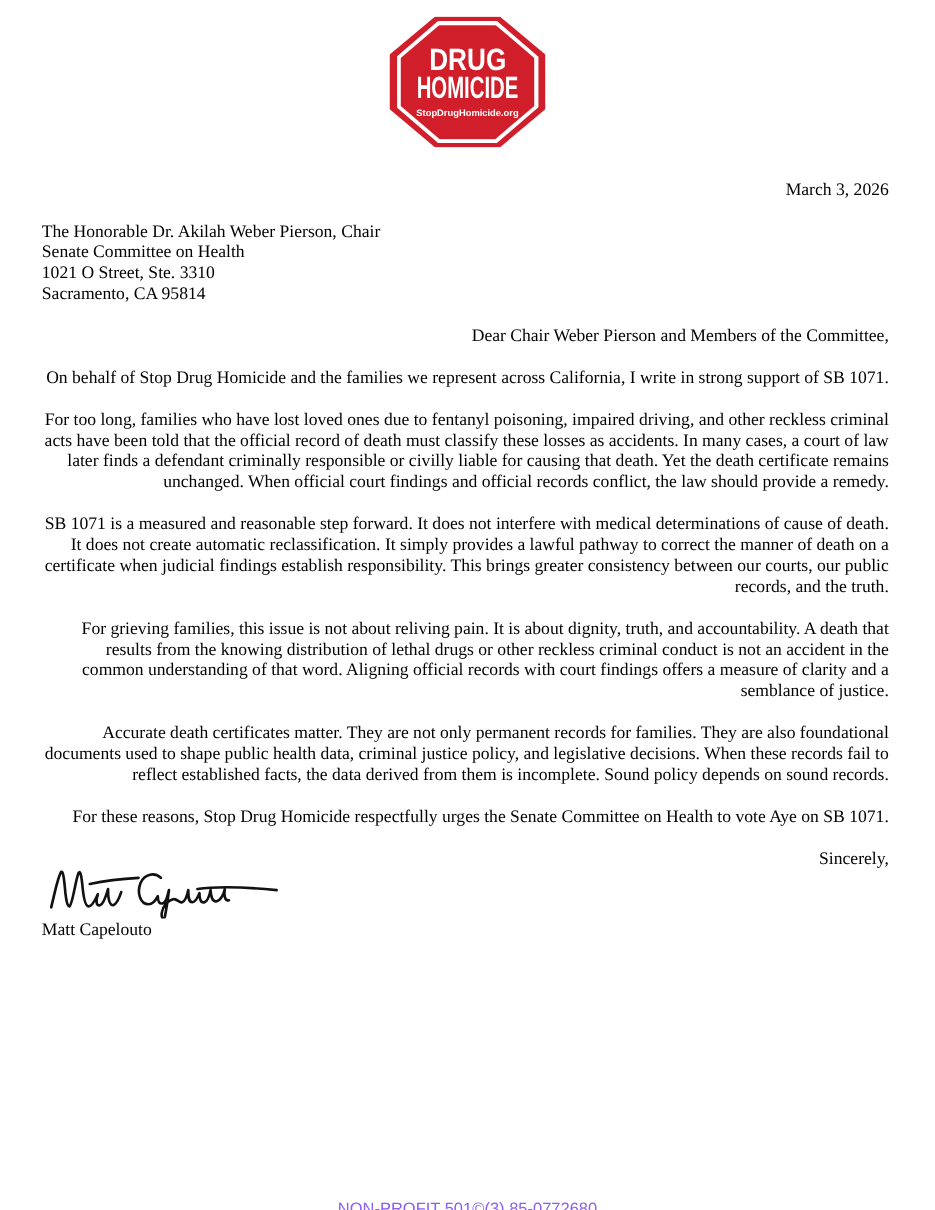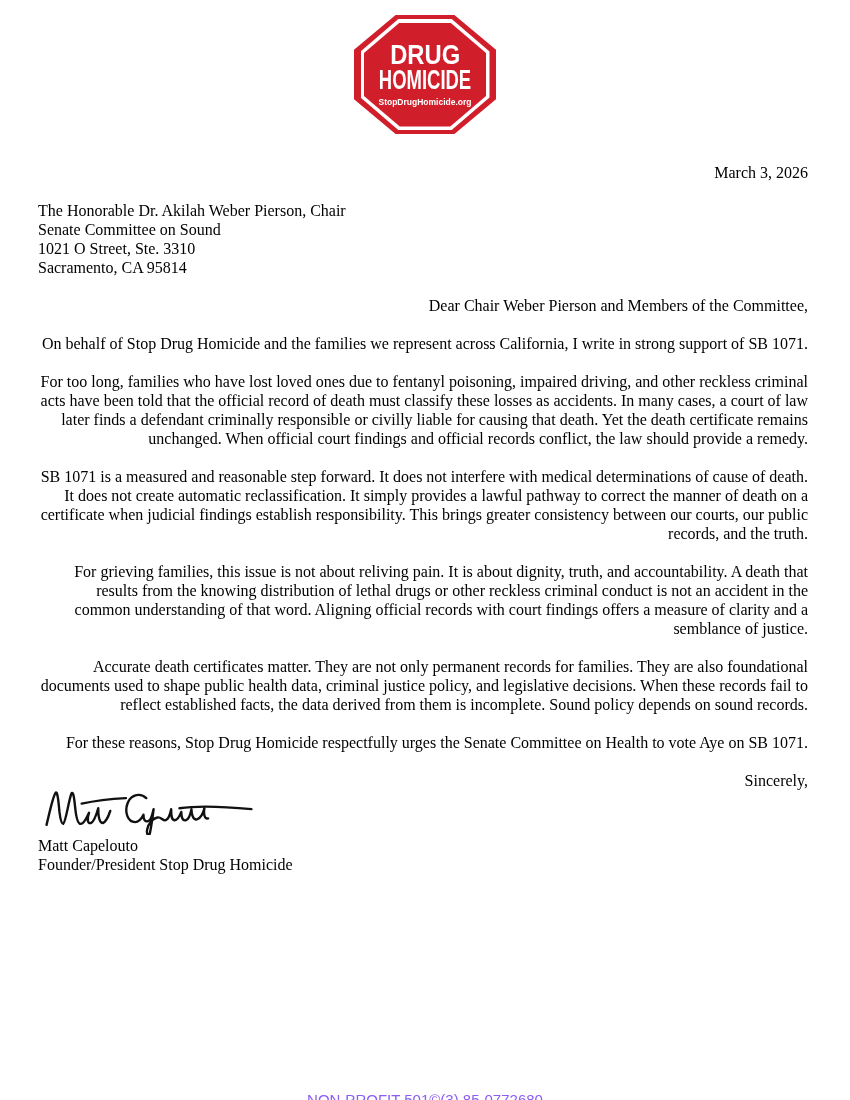--- a/index.html
+++ b/index.html
@@ -73,21 +73,21 @@
         </div>
       </div>
     </div>
   </div>
 
   <div class="content">
     <p>March 3, 2026</p>
 
     <div class="addr-block">
       <div>The Honorable Dr. Akilah Weber Pierson, Chair</div>
-      <div>Senate Committee on Sound</div>
+      <div>Senate Committee on Health</div>
       <div>1021 O Street, Ste. 3310</div>
       <div>Sacramento, CA 95814</div>
     </div>
 
 
     <p>Dear Chair Weber Pierson and Members of the Committee,</p>
 
     <p>On behalf of Stop Drug Homicide and the families we represent across California, I write in strong support of SB 1071.</p>
     <p>For too long, families who have lost loved ones due to fentanyl poisoning, impaired driving, and other reckless criminal acts have been told that the official record of death must classify these losses as accidents. In many cases, a court of law later finds a defendant criminally responsible or civilly liable for causing that death. Yet the death certificate remains unchanged. When official court findings and official records conflict, the law should provide a remedy.</p>
     <p>SB 1071 is a measured and reasonable step forward. It does not interfere with medical determinations of cause of death. It does not create automatic reclassification. It simply provides a lawful pathway to correct the manner of death on a certificate when judicial findings establish responsibility. This brings greater consistency between our courts, our public records, and the truth.</p>
@@ -98,21 +98,20 @@
     <p class="closing">Sincerely,</p>
 
     <svg class="sig-svg" width="218" height="48" viewBox="0 0 230 52" fill="none" stroke="#111111" stroke-width="2.6" stroke-linecap="round" stroke-linejoin="round">
       <path d="M4 41 C7 29 11 9 14 6 C16 5 17 16 18 27 C19 35 20 40 22 40 C25 38 28 14 31 7 C33 4 34 12 35 22 C36 32 38 40 41 40 C45 40 48 32 50 28 C48 34 48 40 52 39 C55 38 58 30 60 23 C60 30 61 39 65 39 C68 38 71 32 73 26"></path>
       <path d="M42 18 C56 15 72 13 90 12"></path>
       <path d="M112 12 C106 6 96 8 92 17 C88 27 92 38 100 38 C104 38 107 34 109 30 C109 36 111 38 114 37 C118 36 119 27 120 24 C119 32 117 45 116 50 C115 54 112 52 113 46 C114 40 119 34 124 33 C128 32 130 37 133 36 C136 35 138 29 139 24 C139 30 139 36 143 36 C146 36 148 32 150 27 C150 32 151 37 155 36 C158 35 160 29 161 24 C161 30 163 36 167 35 C171 34 174 28 175 23 C174 29 175 35 179 34"></path>
       <path d="M148 23 C168 20 195 21 226 24"></path>
     </svg>
 
     <div class="sig-name">Matt Capelouto</div>
-    <div class="sig-title">Founder/President Stop Drug Homicide</div>
   </div>
 
   <div class="footer">
     <div>NON-PROFIT 501©(3) 85-0772680</div>
     <div>PH. (951) 401-4222 E. info@StopDrugHomicide.org</div>
   </div>
 
 </div>
 
 </body></html>

